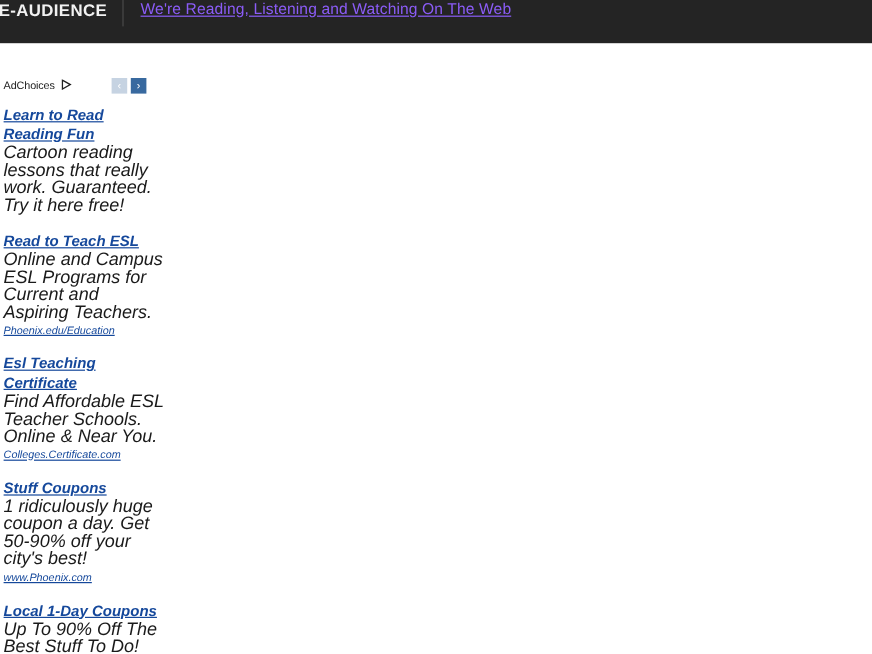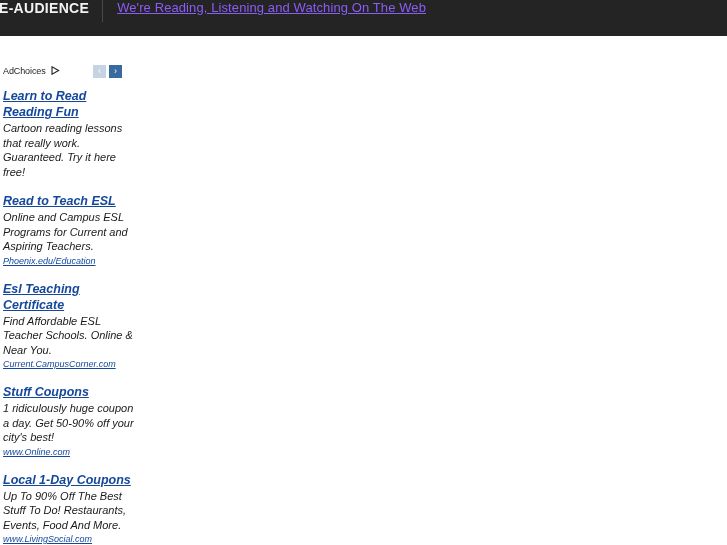--- a/index.html
+++ b/index.html
@@ -123,21 +123,21 @@
     font-size: 12.5px;
     font-weight: bold;
     text-decoration: underline;
     line-height: 16px;
     display: block;
     cursor: pointer;
     margin-bottom: 1px;
   }
   .ad-desc {
     color: #1a1a1a;
-    font-size: 11px;
+    font-size: 15px;
     line-height: 14.5px;
     margin: 0;
   }
   .ad-url {
     color: #15489b;
     font-size: 9px;
     text-decoration: underline;
     line-height: 12px;
     display: block;
     margin-top: 1px;
@@ -179,27 +179,27 @@
 
     <li class="ad-unit">
       <a class="ad-title">Read to Teach ESL</a>
       <p class="ad-desc">Online and Campus ESL Programs for Current and Aspiring Teachers.</p>
       <a class="ad-url">Phoenix.edu/Education</a>
     </li>
 
     <li class="ad-unit">
       <a class="ad-title">Esl Teaching Certificate</a>
       <p class="ad-desc">Find Affordable ESL Teacher Schools. Online &amp; Near You.</p>
-      <a class="ad-url">Current.CampusCorner.com</a>
+      <a class="ad-url">Colleges.Certificate.com</a>
     </li>
 
     <li class="ad-unit">
       <a class="ad-title">Stuff Coupons</a>
       <p class="ad-desc">1 ridiculously huge coupon a day. Get 50-90% off your city's best!</p>
-      <a class="ad-url">www.Online.com</a>
+      <a class="ad-url">www.Phoenix.com</a>
     </li>
 
     <li class="ad-unit">
       <a class="ad-title">Local 1-Day Coupons</a>
       <p class="ad-desc">Up To 90% Off The Best Stuff To Do! Restaurants, Events, Food And More.</p>
       <a class="ad-url">www.LivingSocial.com</a>
     </li>
 
   </ul>
 </div>

